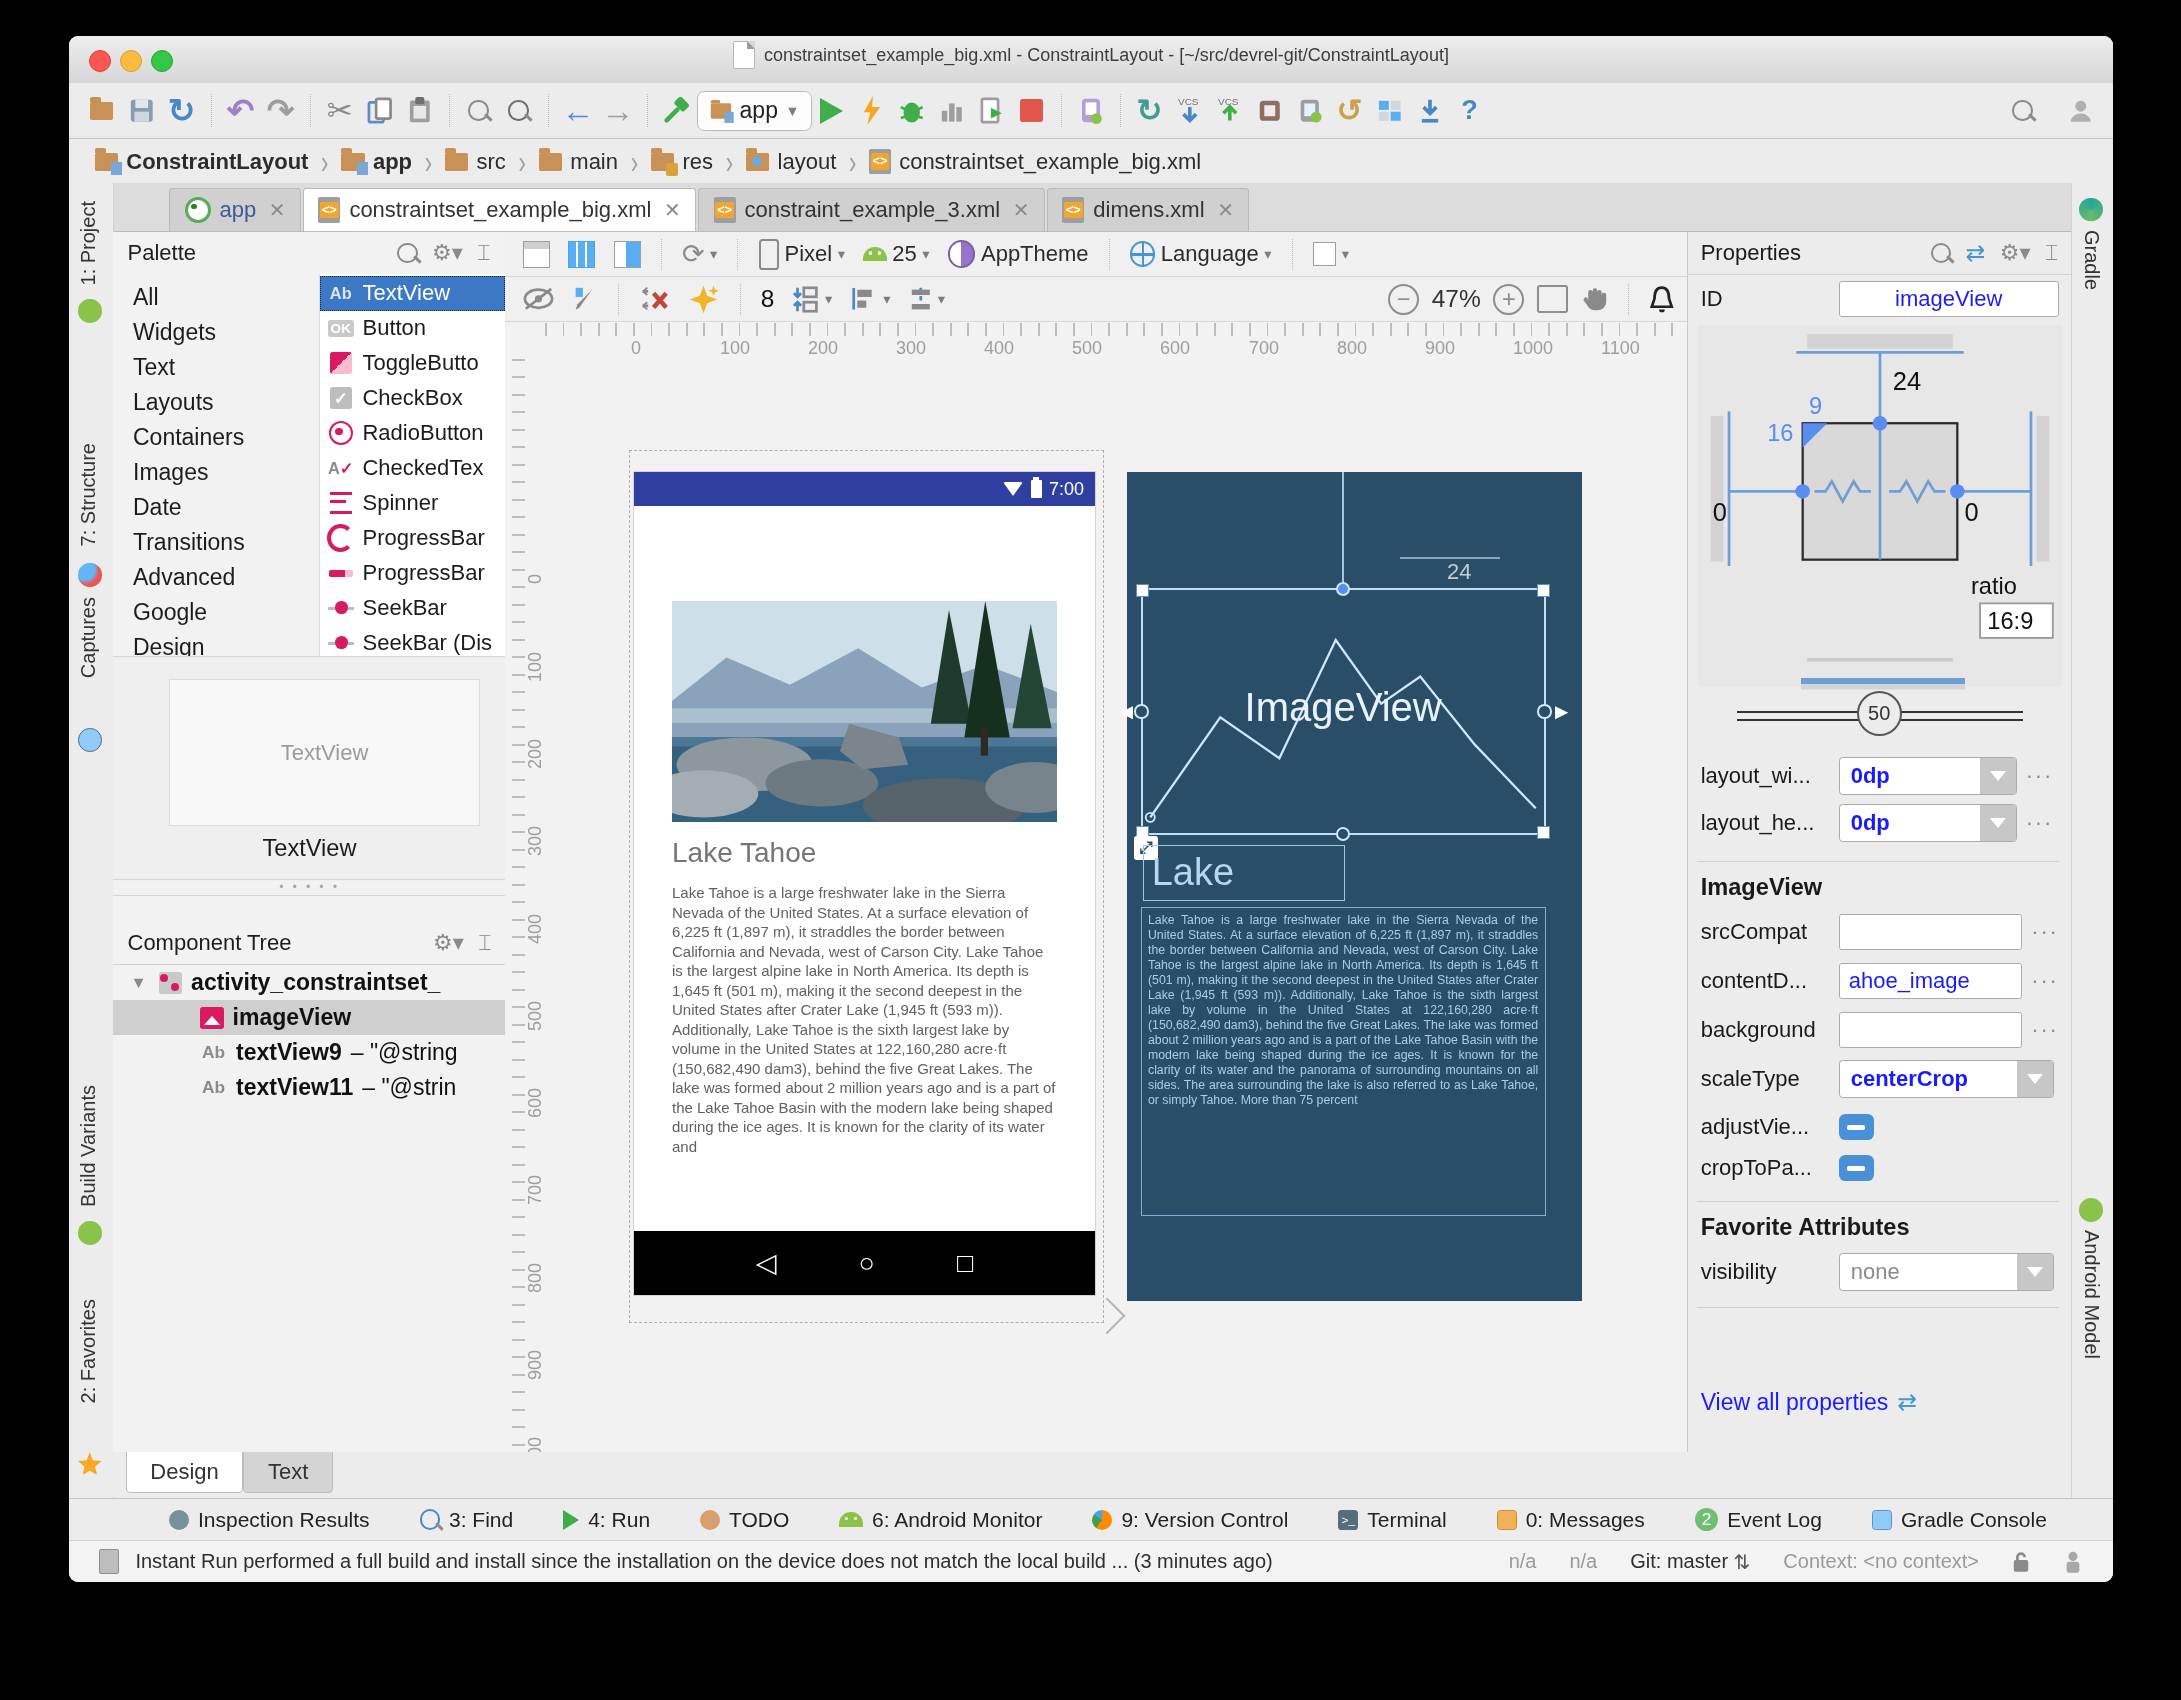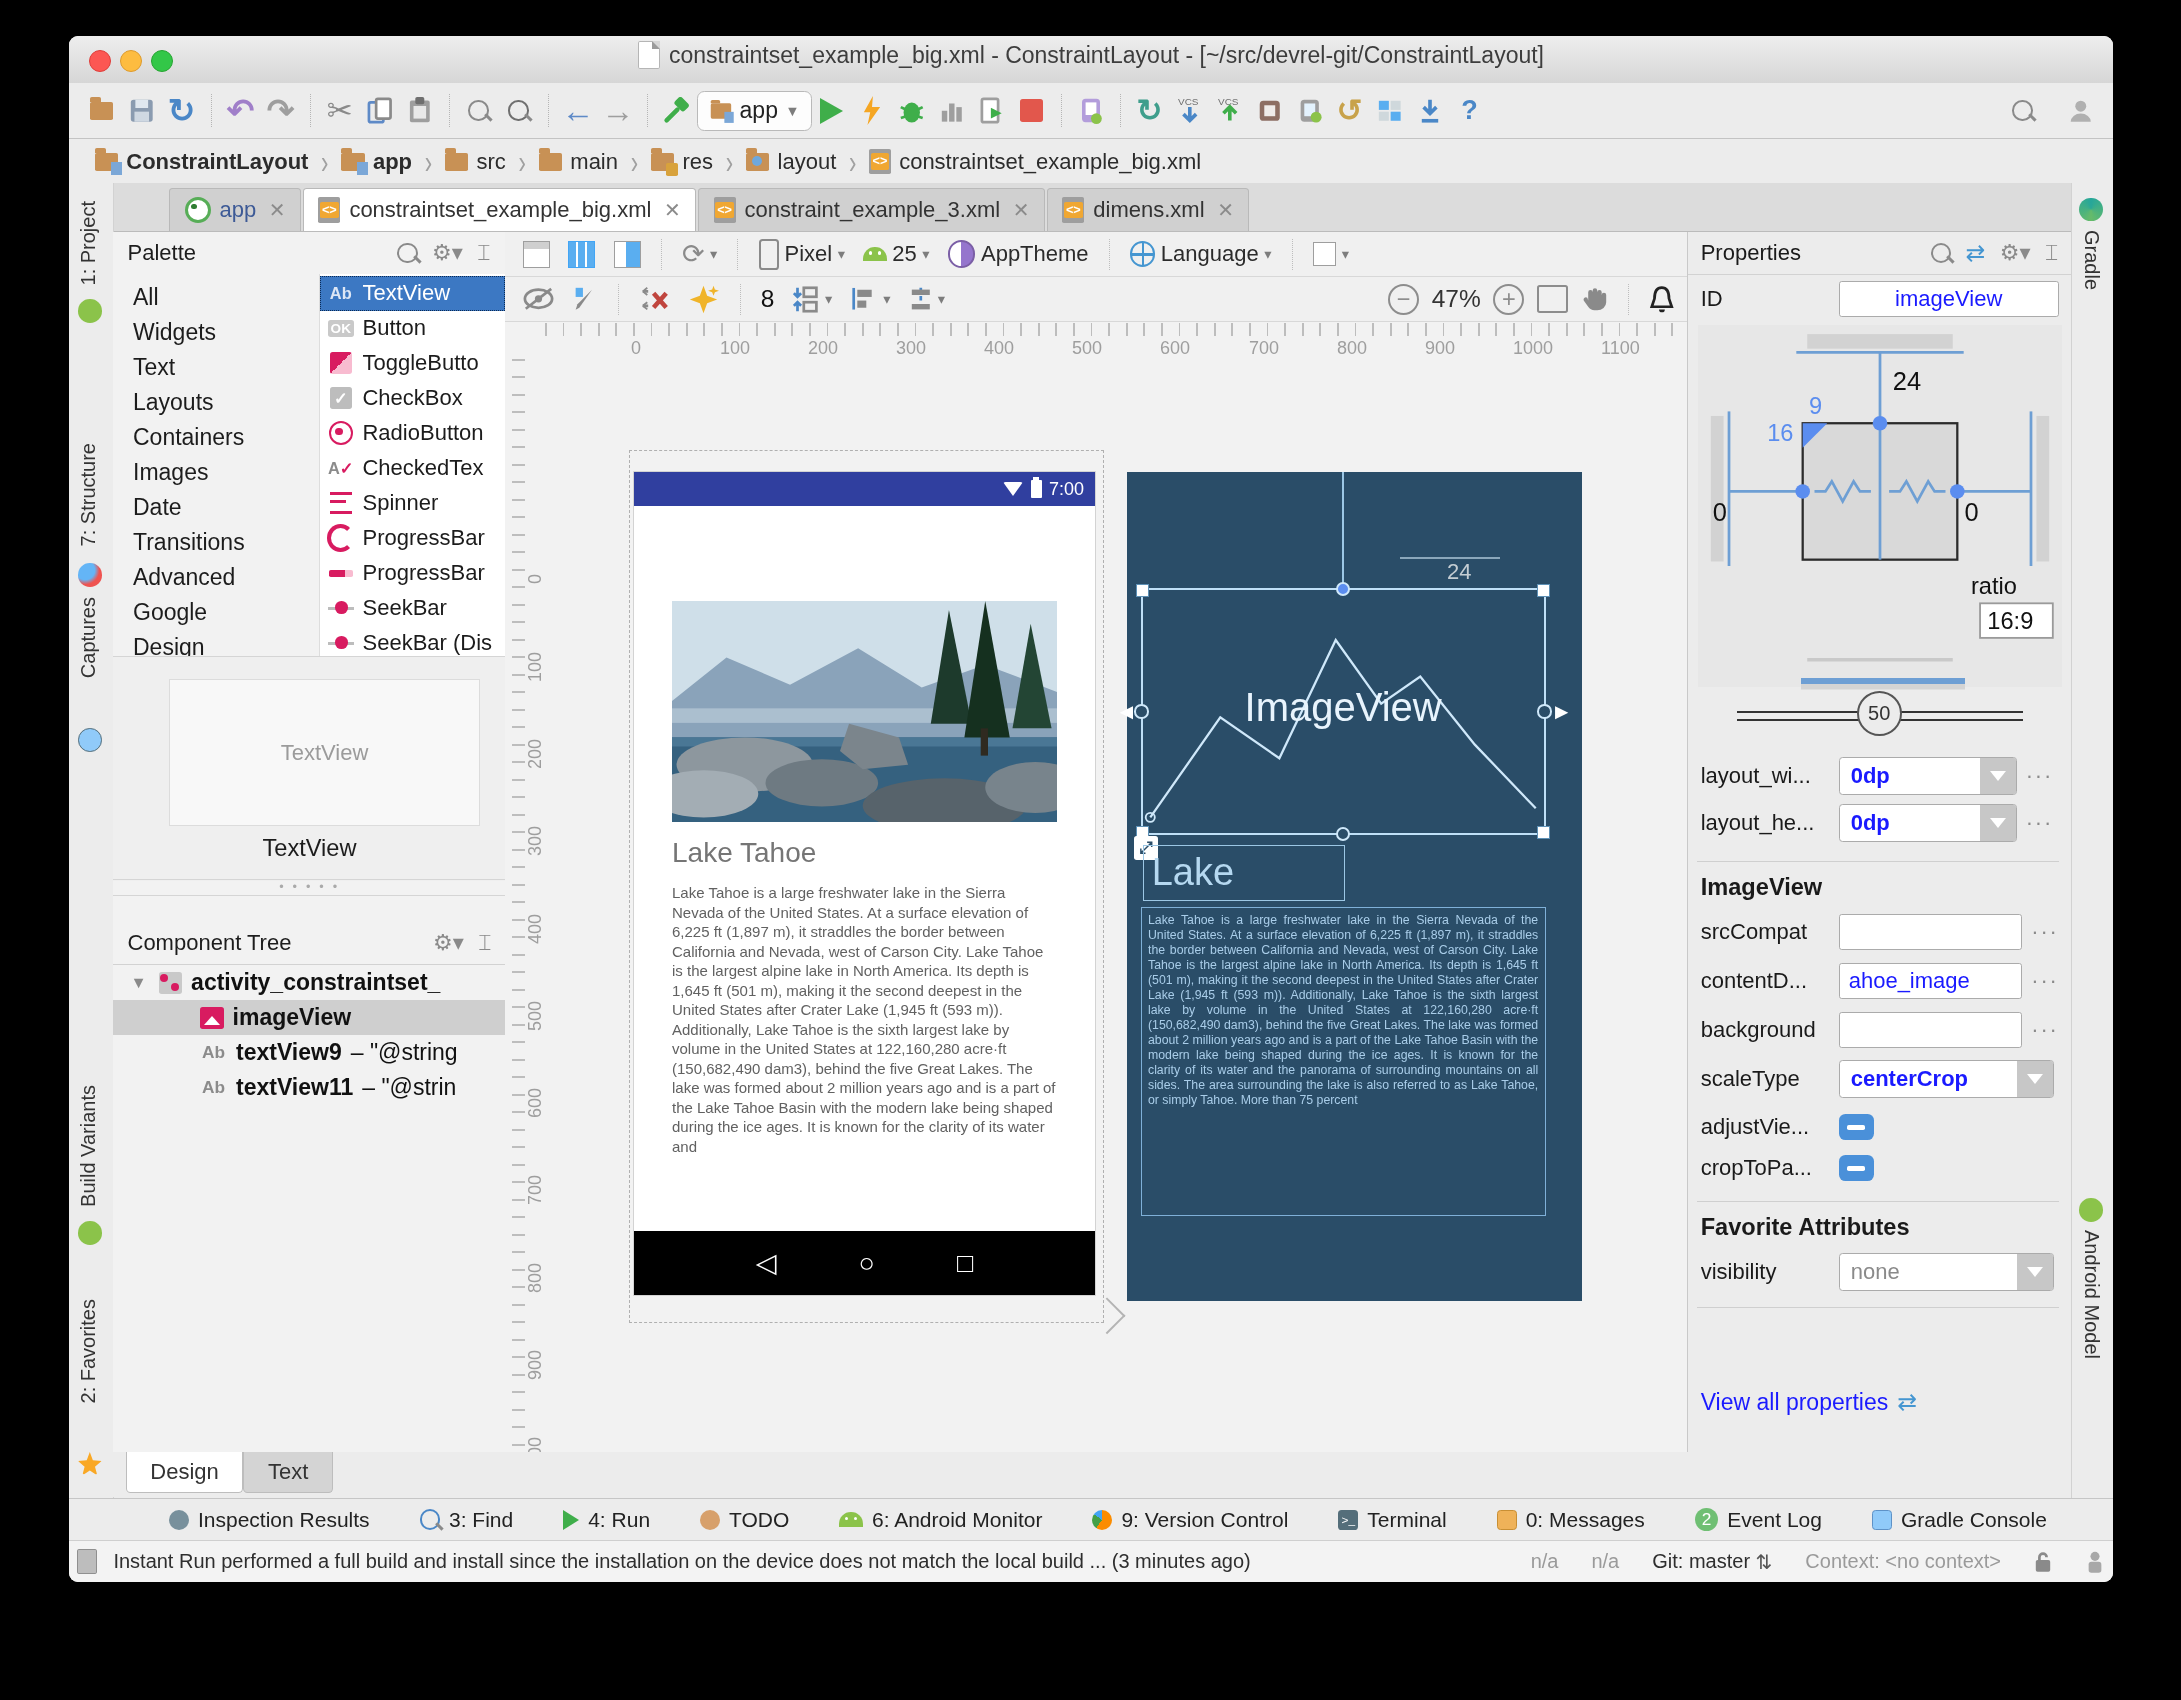--- a/index.html
+++ b/index.html
@@ -1,21 +1,21 @@
 <!DOCTYPE html>
 <html style="font-size:14.5px"><head>
 <meta charset="utf-8">
 <style>
   html,body{margin:0;padding:0;}
   body{width:2182px;height:1700px;background:#000;font-family:"Liberation Sans",sans-serif;position:relative;overflow:hidden;}
   .window{position:absolute;left:69px;top:36px;width:2044px;height:1546px;background:#ececec;border-radius:9px;overflow:hidden;box-shadow:0 18px 55px rgba(0,0,0,.6);}
   
   .titlebar{position:absolute;left:0;top:0;width:100%;height:47px;background:linear-gradient(#eeeeee,#d6d6d6);border-bottom:0.9px solid #b4b4b4;}
   .tl{position:absolute;top:13.6px;width:20px;height:20px;border-radius:50%;}
-  .title-center{position:absolute;left:0;right:0;top:0;height:38px;display:flex;align-items:center;justify-content:center;gap:9px;font-size:23px;color:#3d3d3d;}
+  .title-center{position:absolute;left:0;right:0;top:0;height:38px;display:flex;align-items:center;justify-content:center;gap:9px;font-size:18px;color:#3d3d3d;}
   .doc-ico{width:20px;height:25.5px;background:#fff;border:0.9px solid #b5b5b5;border-radius:1.8px;position:relative;}
   .doc-ico::after{content:"";position:absolute;right:-0.9px;top:-0.9px;border:4.5px solid #d6d6d6;border-left-color:#9b9b9b;border-bottom-color:#9b9b9b;}
   
   .mainbar{position:absolute;left:0;top:47px;width:100%;height:56px;background:#ececec;border-bottom:0.9px solid #c3c3c3;display:flex;align-items:center;padding:0 12.7px;box-sizing:border-box;}
   .tool{width:40px;height:42px;display:flex;align-items:center;justify-content:center;font-size:27px;color:#8a8a8a;flex:none;}
   .tsep{width:0;height:33px;border-left:1.8px dotted #b5b5b5;margin:0 9px;flex:none;}
   .glyph-b{font-weight:bold;}
   .runbox{display:flex;align-items:center;gap:7.3px;background:#fdfdfd;border:0.9px solid #b9b9b9;border-radius:7.3px;height:38px;padding:0 11px;font-size:23px;color:#222;}
   .playtri{width:0;height:0;border-left:23.6px solid #3fae4a;border-top:13.6px solid transparent;border-bottom:13.6px solid transparent;}
   .stopsq{width:23.6px;height:23.6px;background:#e2574c;border-radius:2.7px;}
@@ -157,21 +157,21 @@
   .viewall{position:absolute;left:12.7px;top:1156px;color:#1a1aff;font-size:23px;display:flex;gap:9px;align-items:center;}
   .swap{color:#4596d1;font-size:23.6px;text-decoration:none;}
   
   .designtabs{position:absolute;left:44px;top:1416px;width:1958px;height:45px;background:#ececec;display:flex;align-items:flex-start;padding-left:12.7px;box-sizing:border-box;}
   .btab{height:40px;display:flex;align-items:center;padding:0 23.6px;font-size:22px;color:#333;background:#d4d4d4;border:0.9px solid #bdbdbd;border-top:none;border-radius:0 0 4.5px 4.5px;}
   .btab.active{background:#fff;}
   .toolsbar{position:absolute;left:0;top:1462px;width:2044px;height:42px;background:#ececec;border-top:0.9px solid #c6c6c6;display:flex;align-items:center;gap:50px;padding-left:100px;box-sizing:border-box;font-size:21px;color:#222;}
   .btool{display:flex;align-items:center;gap:9px;white-space:nowrap;}
   .bico{width:20px;height:20px;border-radius:3.6px;flex:none;}
   .badge{background:#6fbf73;color:#fff;border-radius:50%;width:23.6px;height:23.6px;display:flex;align-items:center;justify-content:center;font-size:17.3px;}
-  .statusbar{position:absolute;left:0;top:1504px;width:2044px;height:42px;background:#f3f3f3;border-top:0.9px solid #cfcfcf;display:flex;align-items:center;padding:0 8px;box-sizing:border-box;font-size:20px;color:#2e2e2e;gap:16.4px;}
+  .statusbar{position:absolute;left:0;top:1504px;width:2044px;height:42px;background:#f3f3f3;border-top:0.9px solid #cfcfcf;display:flex;align-items:center;padding:0 30px;box-sizing:border-box;font-size:20px;color:#2e2e2e;gap:16.4px;}
   .statusbar .muted{color:#9a9a9a;}
   .sq-ico{width:18px;height:23.6px;background:#bdbdbd;border:1.8px solid #8f8f8f;border-radius:1.8px;}
   .mag{width:16.4px;height:16.4px;border:2.7px solid #8a8a8a;border-radius:50%;position:relative;}
   .mag::after{content:"";position:absolute;left:13.6px;top:13.6px;width:9px;height:2.7px;background:#8a8a8a;transform:rotate(45deg);}
   svg{display:block;}
 </style>
 </head>
 <body>
 
 <div class="window">

